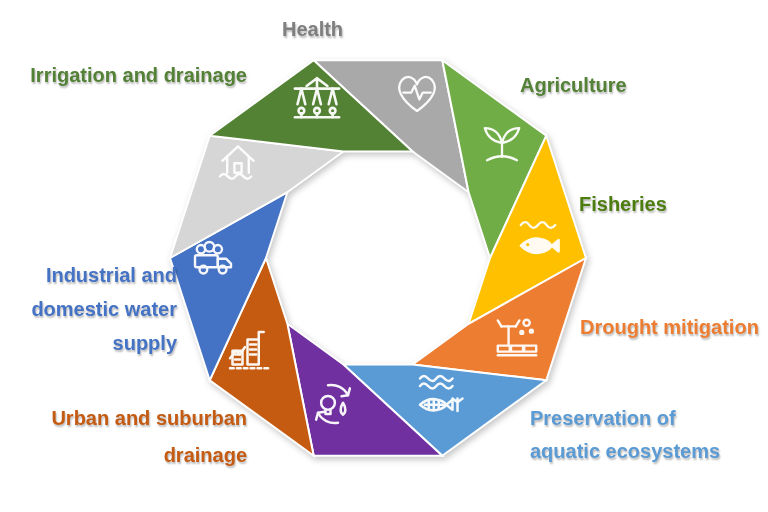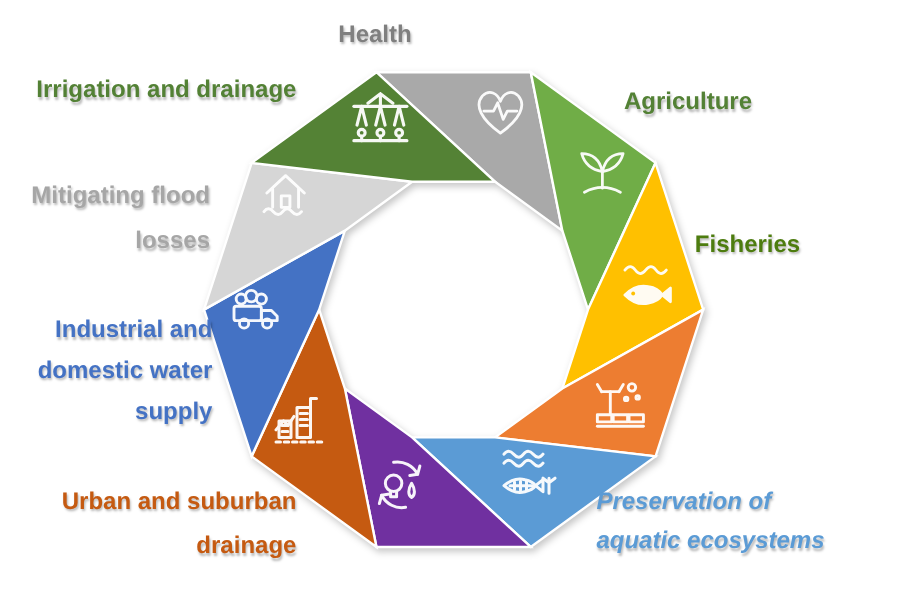--- a/index.html
+++ b/index.html
@@ -12,21 +12,21 @@
     filter:drop-shadow(2px 3px 3px rgba(0,0,0,.22));}
   .seg-label{
     position:absolute;font-weight:700;font-size:20px;line-height:24px;
     text-shadow:1px 2px 2px rgba(0,0,0,.28);
     white-space:nowrap;
   }
   .lbl-health{left:1px;top:17px;width:623px;text-align:center;}
   .lbl-agriculture{left:500px;top:73px;margin-left:20px;}
   .lbl-fisheries{left:579px;top:192px;}
   .lbl-drought{left:580px;top:315px;}
-  .lbl-aquatic{left:497px;top:402px;white-space:pre-line;line-height:33px;font-style:italic;}
+  .lbl-aquatic{left:530px;top:402px;white-space:pre-line;line-height:33px;}
   .lbl-energy{left:270px;top:469px;}
   .lbl-urban{right:521px;top:400px;text-align:right;white-space:pre-line;line-height:37px;}
   .lbl-industrial{right:591px;top:258px;text-align:right;white-space:pre-line;line-height:34px;}
   .lbl-flood{right:593px;top:144px;text-align:right;white-space:pre-line;line-height:38px;}
   .lbl-irrigation{right:521px;top:63px;text-align:left;}
 </style>
 </head>
 <body>
 
 <div class="stage">
@@ -124,23 +124,22 @@
         <path d="M0,11 V14"></path>
         <circle cx="12" cy="9" r="2.2"></circle>
         <path d="M12,11 V14"></path>
         <path d="M-17,14 H17"></path>
       </g>
     </svg>
 
   <div class="seg-label lbl-health" style="color: rgb(127, 127, 127);">Health</div>
   <div class="seg-label lbl-agriculture" style="color: rgb(83, 129, 53);">Agriculture</div>
   <div class="seg-label lbl-fisheries" style="color: #4d7c0f;">Fisheries</div>
+  <div class="seg-label lbl-drought" style="color: rgb(237, 125, 49);">Drought mitigation</div>
   <div class="seg-label lbl-aquatic" style="color: rgb(91, 155, 213);">Preservation of
 aquatic ecosystems</div>
   <div class="seg-label lbl-industrial" style="color: rgb(68, 114, 196);">Industrial and
 domestic water
 supply</div>
   <div class="seg-label lbl-urban" style="color: rgb(197, 90, 17);">Urban and suburban
 drainage</div>
-  <div class="seg-label lbl-flood" style="color: rgb(166, 166, 166);">Mitigating flood
-losses</div>
   <div class="seg-label lbl-irrigation" style="color: rgb(83, 129, 53);">Irrigation and drainage</div>
 </div>
 
 </body></html>

